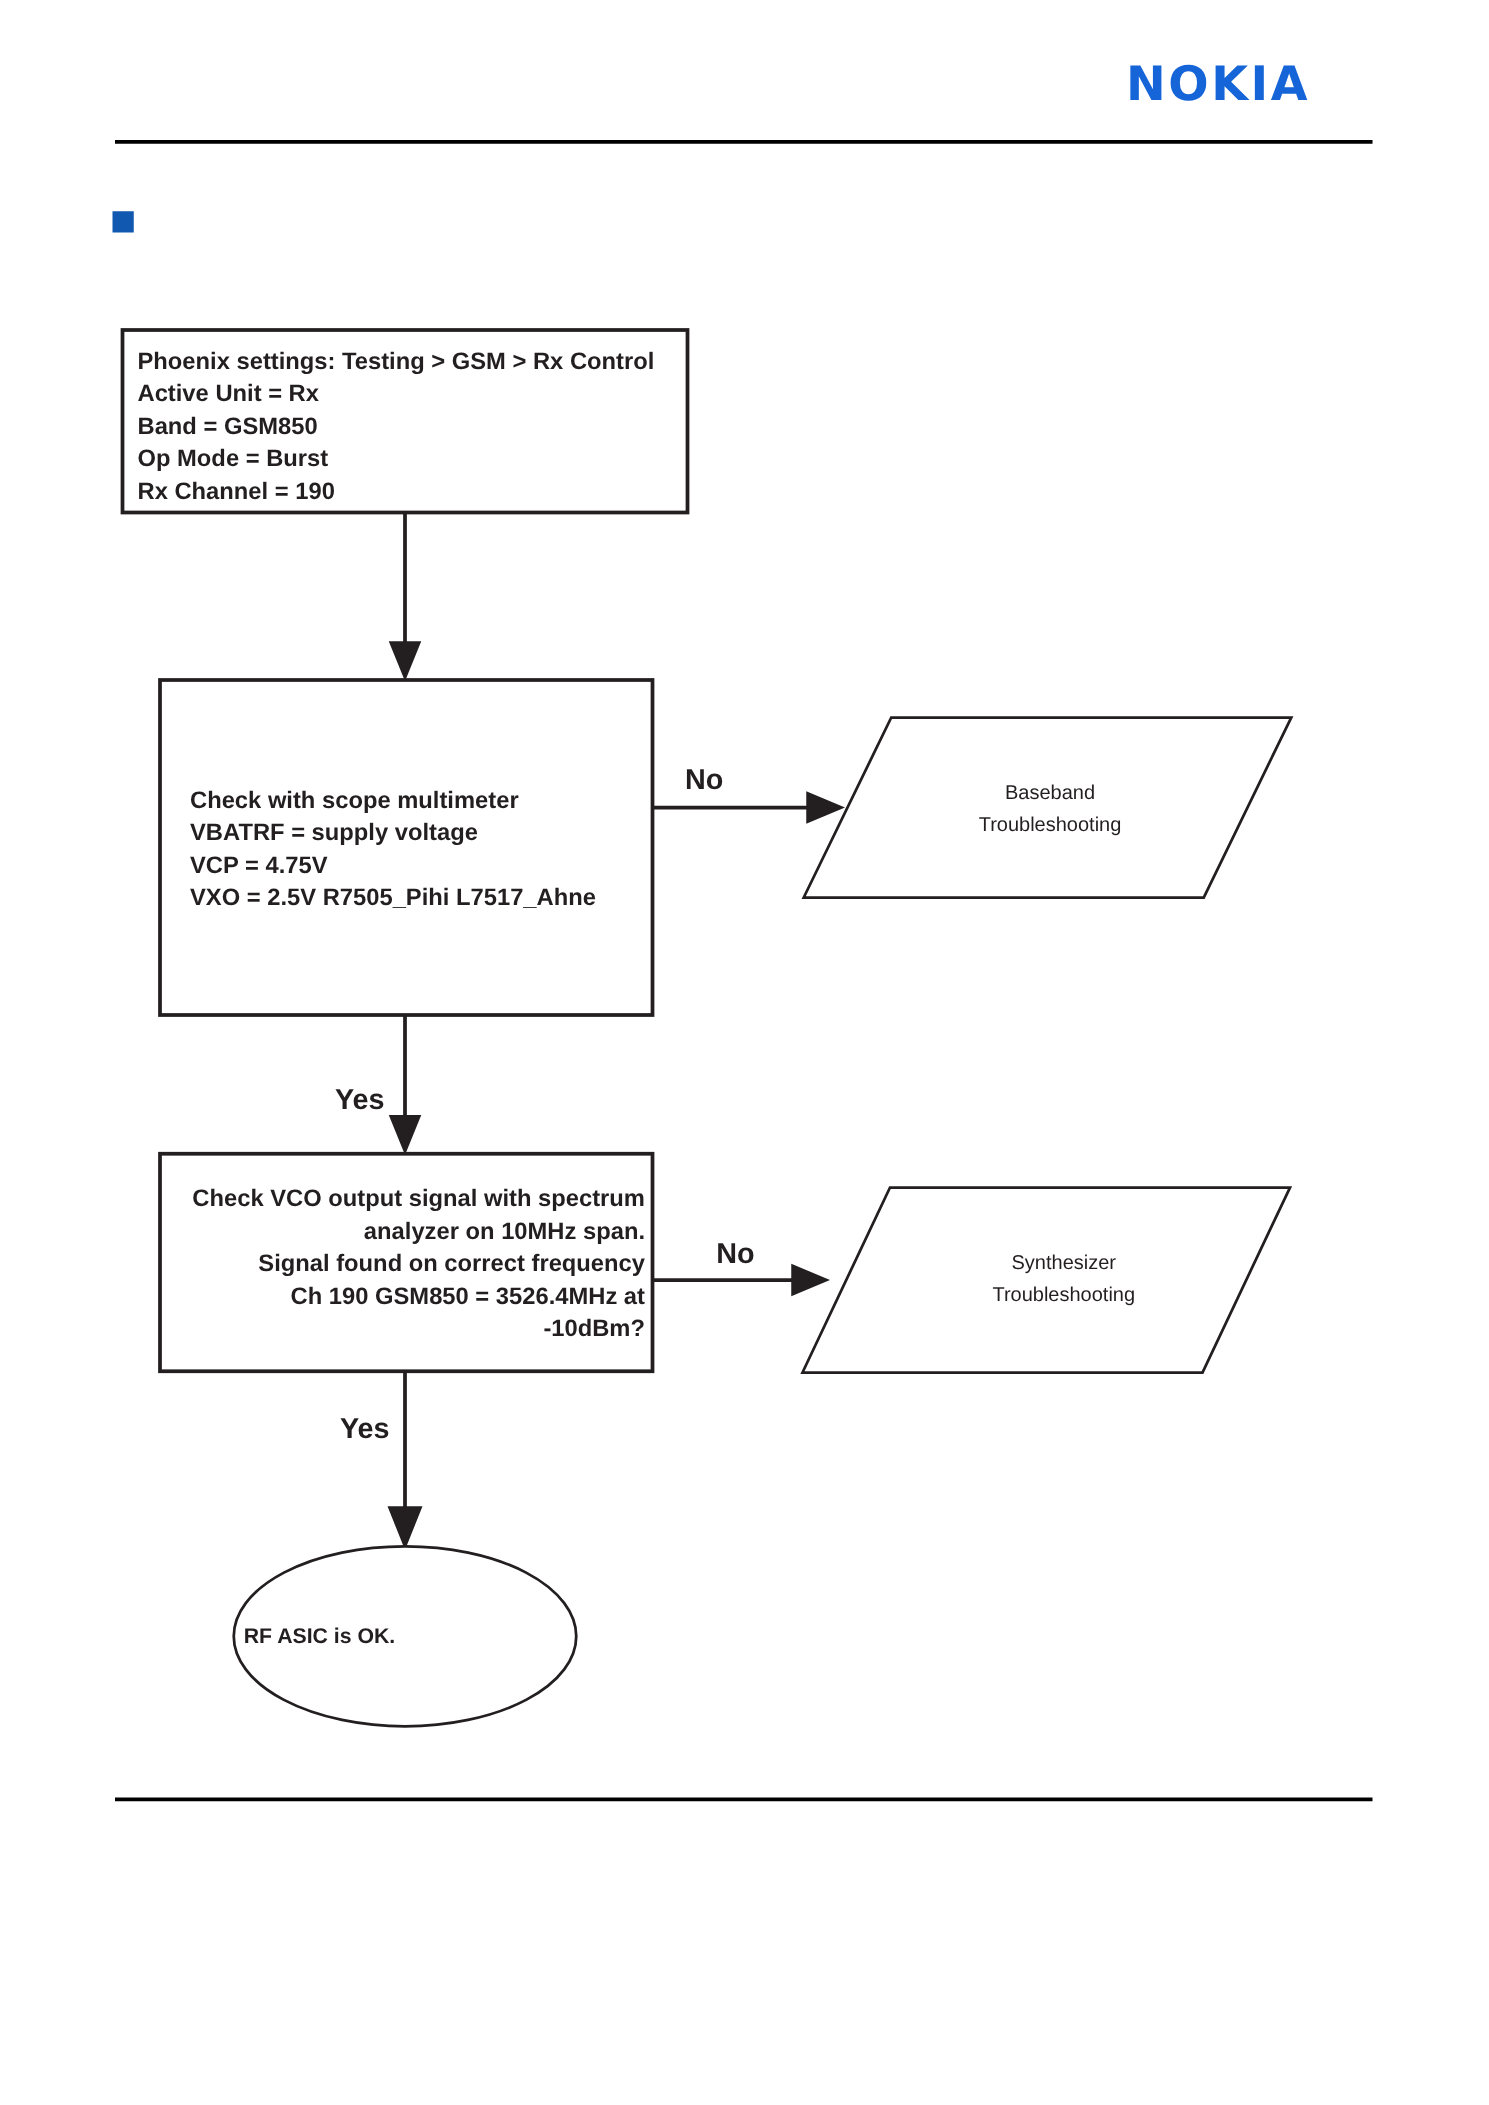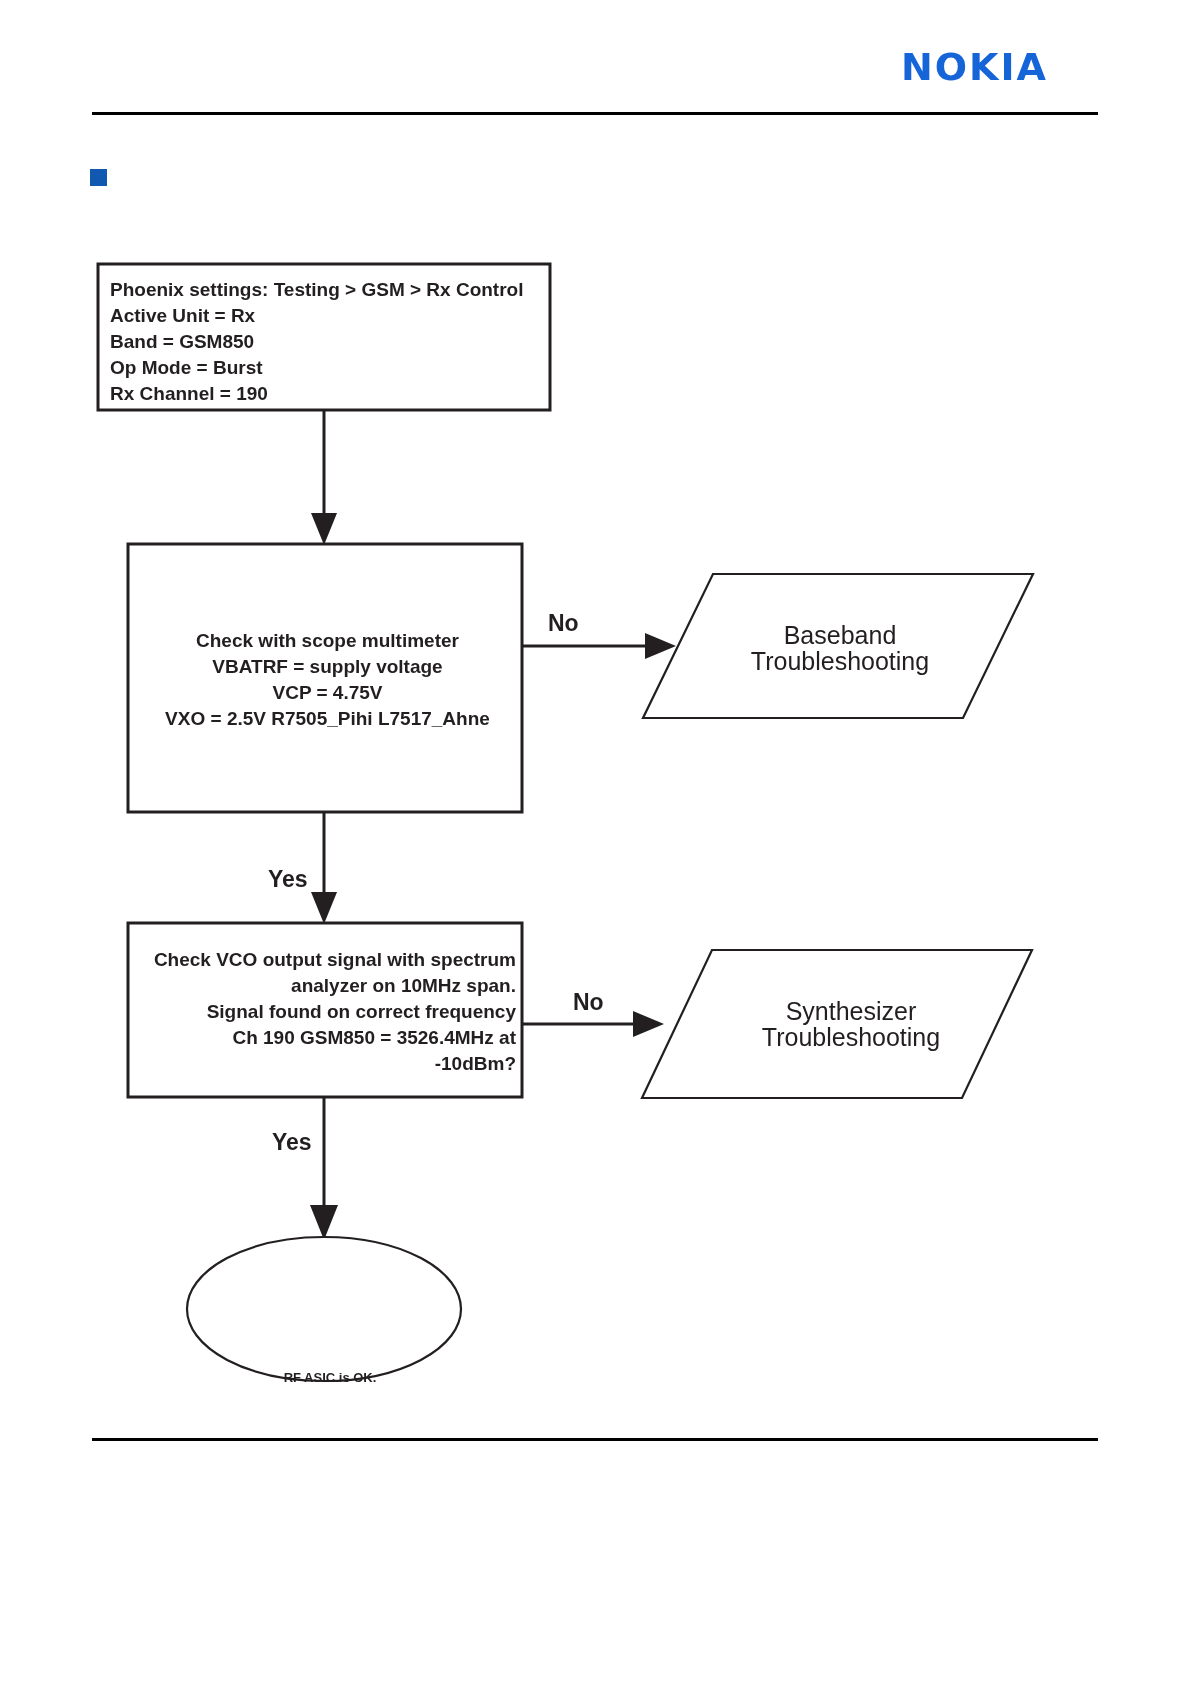--- a/index.html
+++ b/index.html
@@ -97,41 +97,41 @@
     color: #231f20;
     white-space: pre-line;
   }
   .t-settings {
     left: 110px;
     top: 277px;
     width: 430px;
     text-align: left;
   }
   .t-check1 {
-    left: 140px;
+    left: 152px;
     top: 628px;
     width: 375px;
-    text-align: center;
+    text-align: left;
   }
   .t-check2 {
     left: 136px;
     top: 947px;
     width: 380px;
     text-align: right;
   }
   .t-term {
     left: 195px;
-    top: 1365px;
+    top: 1296px;
     width: 270px;
-    text-align: center;
-    font-size: 13px;
+    text-align: left;
+    font-size: 17px;
   }
   .t-para {
     font-weight: normal;
-    font-size: 25px;
+    font-size: 16px;
     line-height: 26px;
     text-align: center;
   }
   .t-para1 {
     left: 670px;
     top: 622px;
     width: 340px;
   }
   .t-para2 {
     left: 686px;

